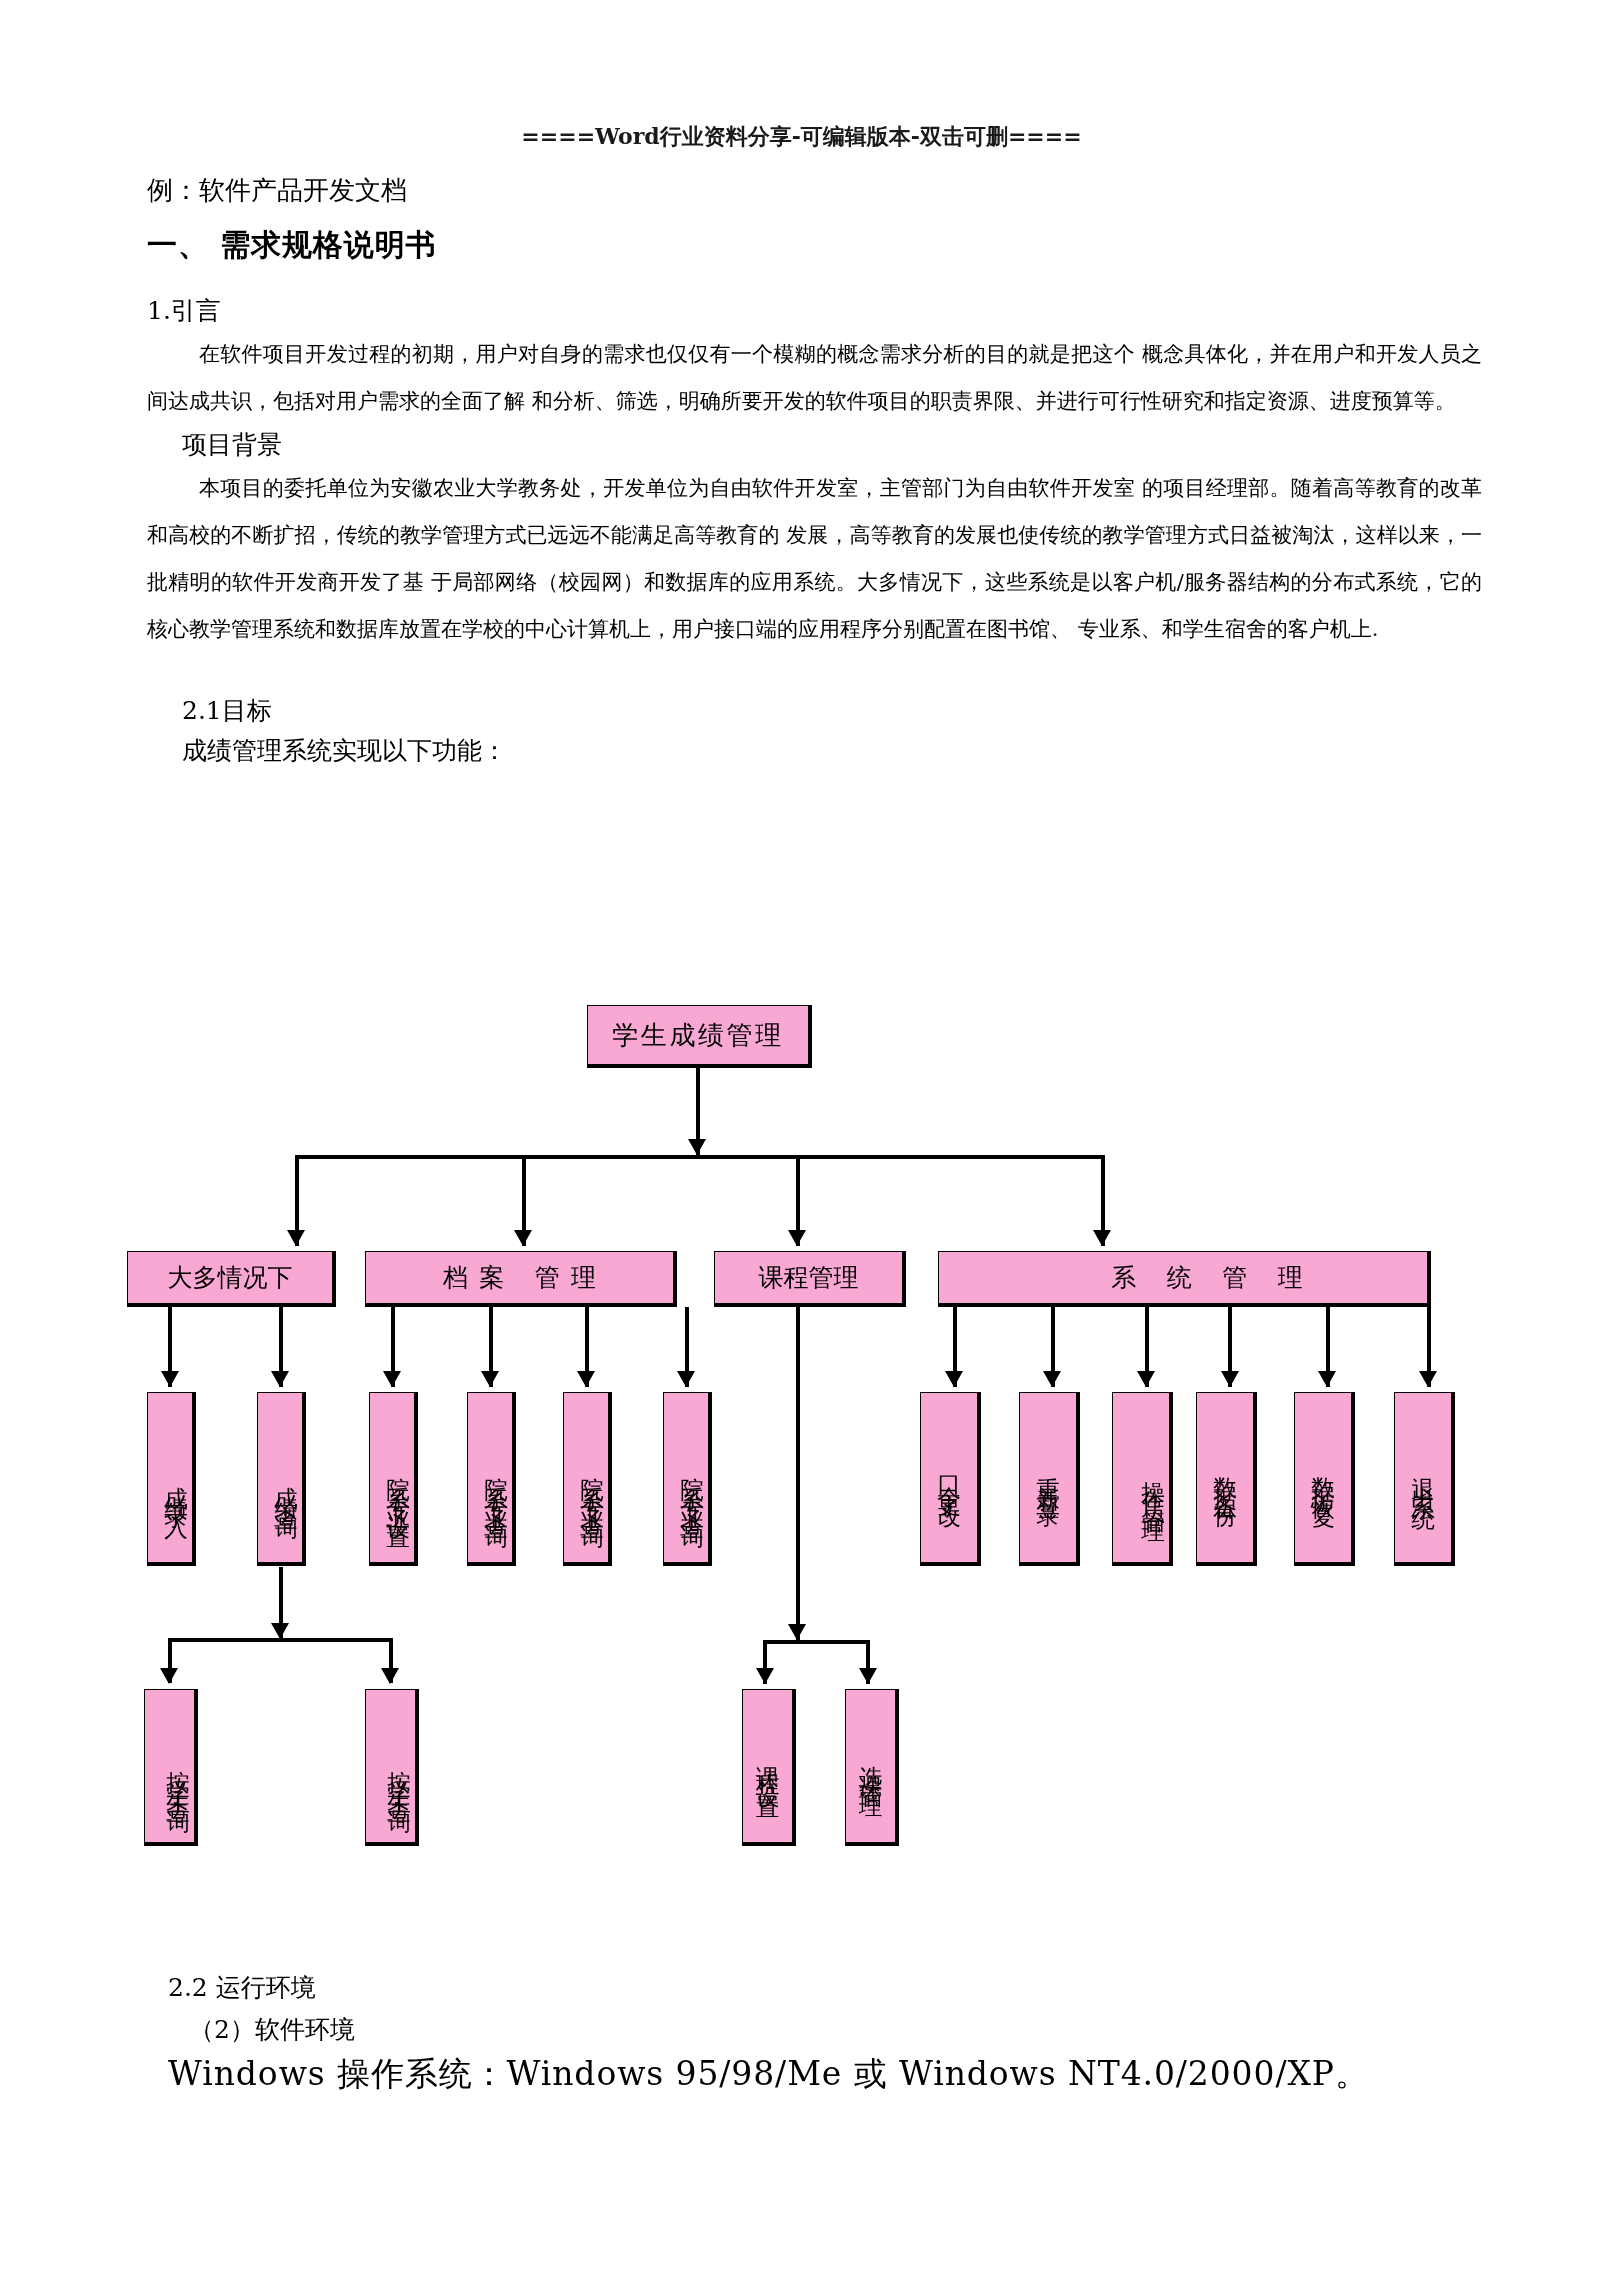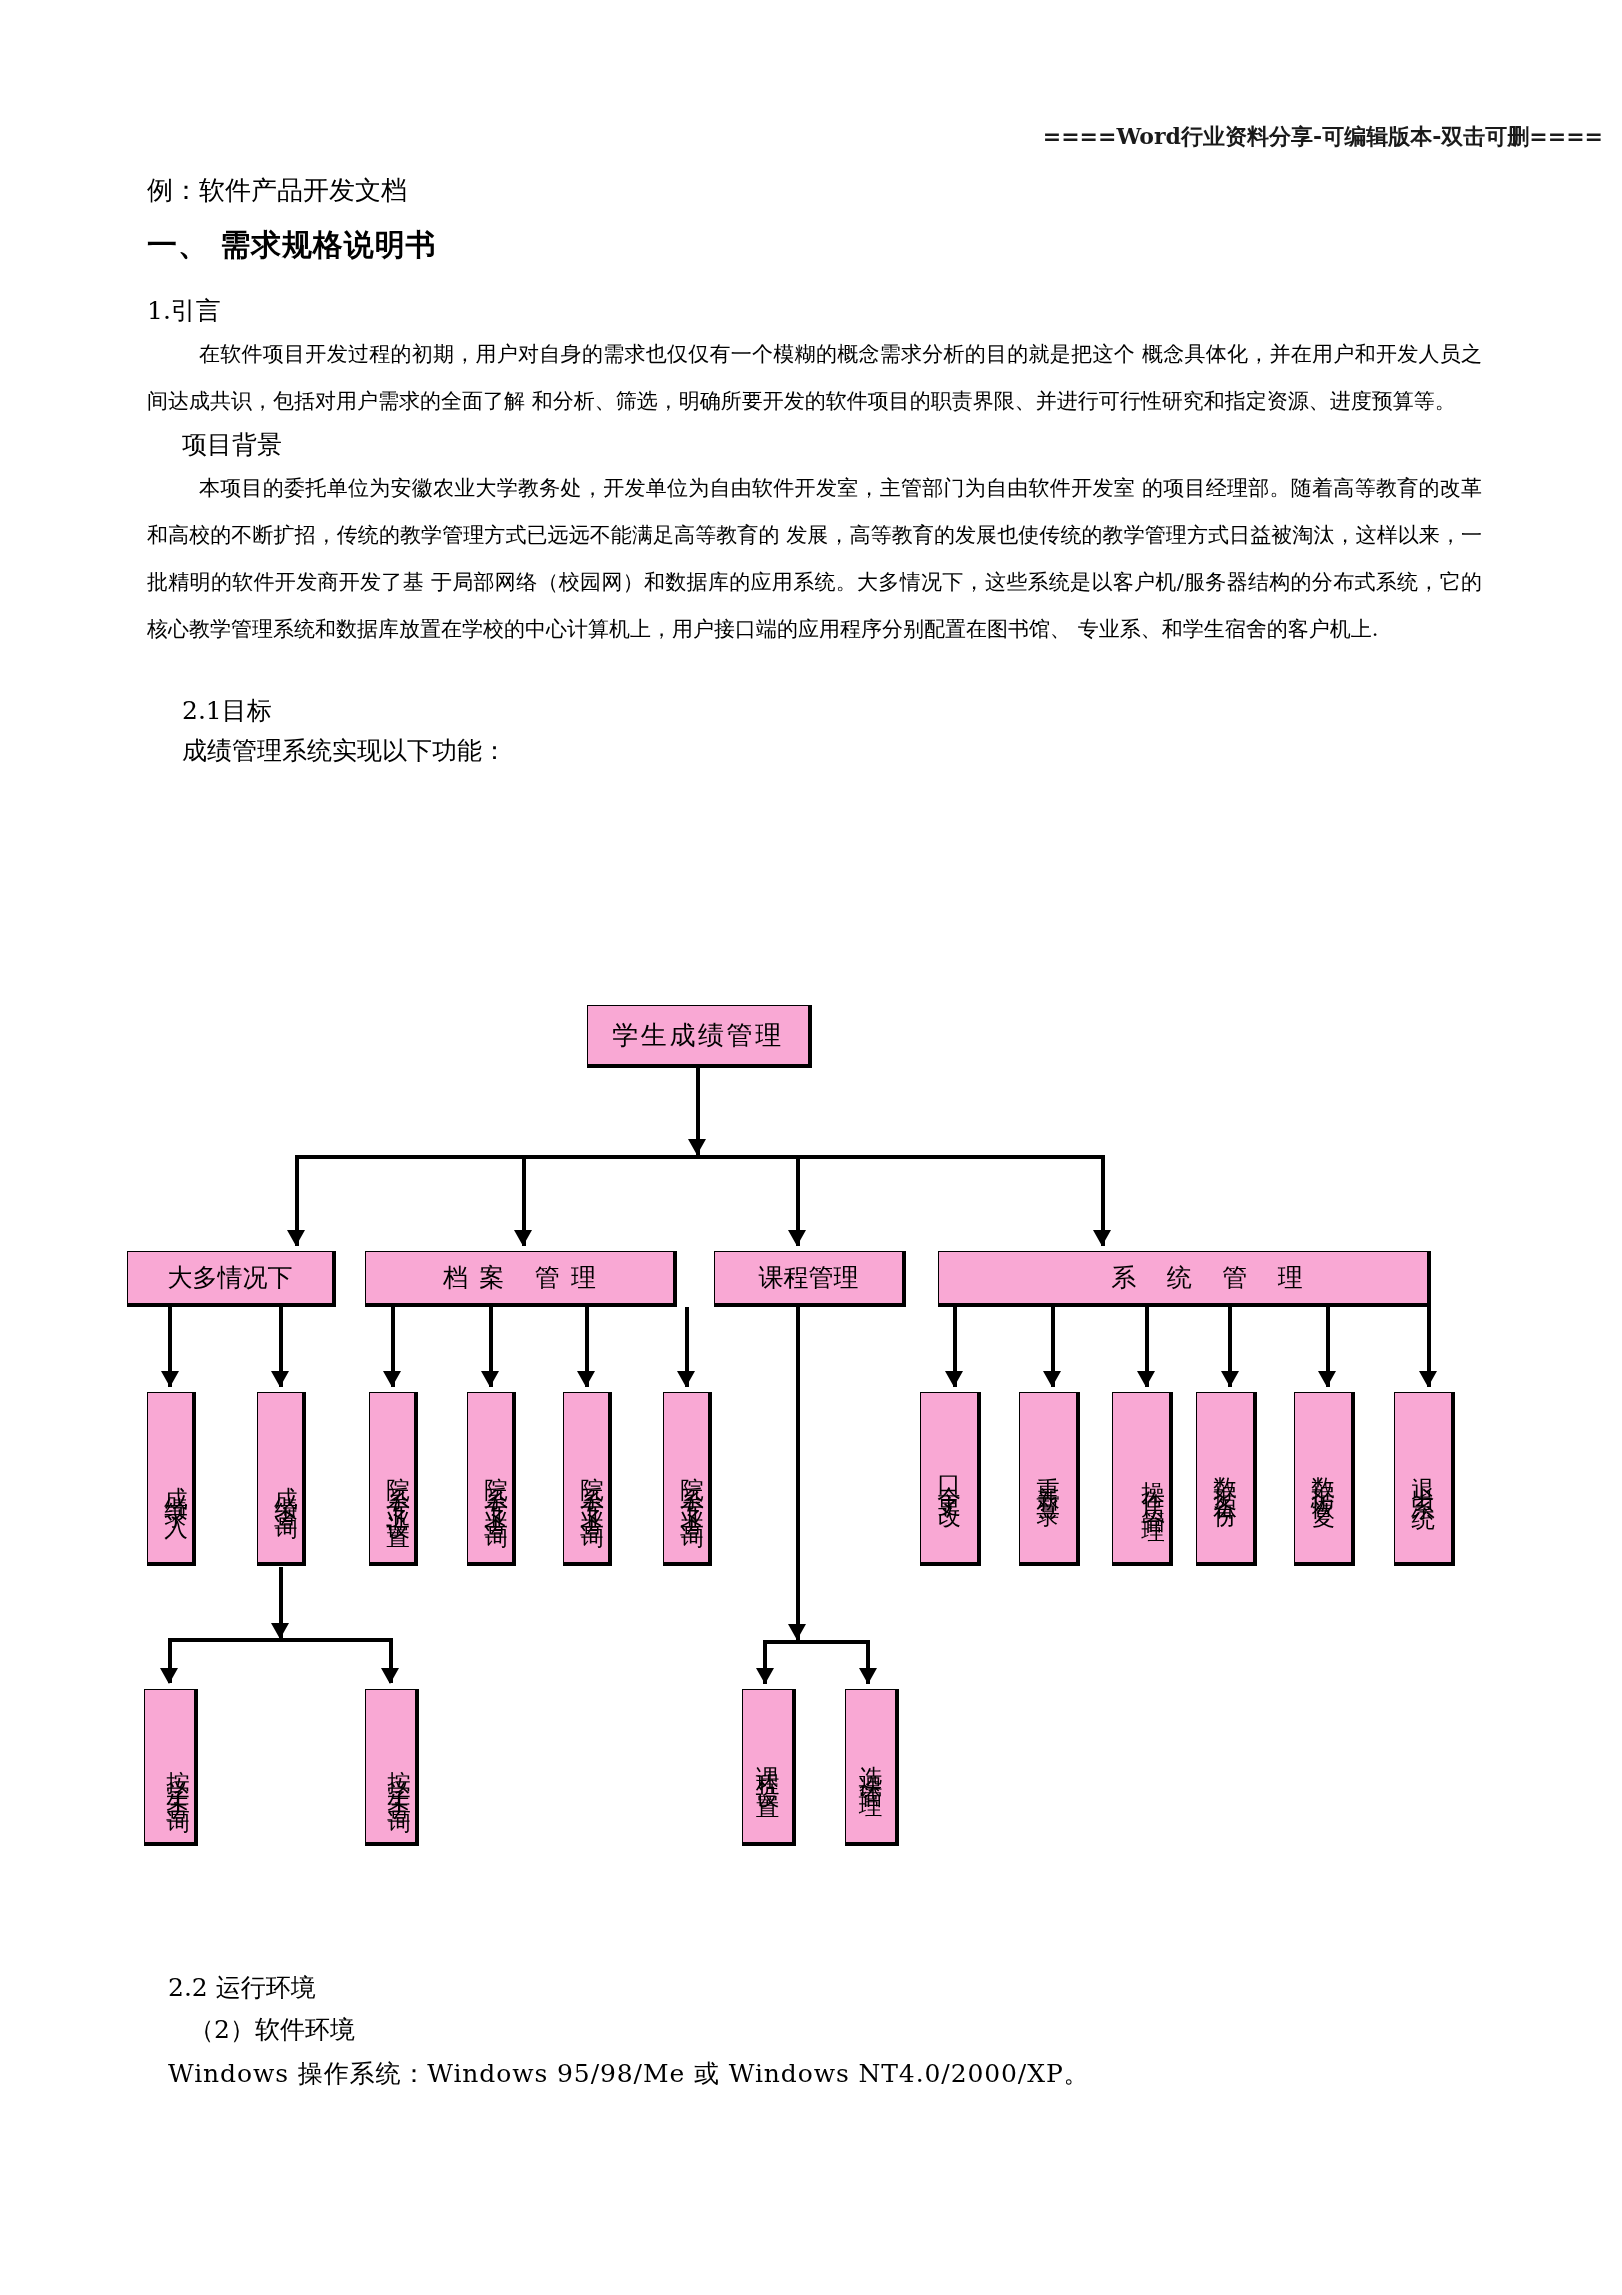--- a/index.html
+++ b/index.html
@@ -18,21 +18,21 @@
     background: #ffffff;
     overflow: hidden;
   }
 
   
   .doc-header {
     position: absolute;
     top: 122px;
     left: 0;
     width: 1603px;
-    text-align: right;
+    text-align: center;
     font-family: "DejaVu Serif", "Liberation Serif", serif;
     font-weight: bold;
     font-size: 22px;
     letter-spacing: 0px;
     color: #1a1a1a;
   }
 
   
   .textblock {
     position: absolute;
@@ -137,21 +137,21 @@
     top: 1967px;
     width: 1335px;
   }
   .foot-line {
     font-size: 25px;
     line-height: 42px;
     margin: 0;
   }
   .foot-mono {
     font-family: "DejaVu Serif", "Liberation Serif", serif;
-    font-size: 25px;
+    font-size: 33px;
     line-height: 45px;
     margin: 0;
     letter-spacing: 0.9px;
   }
   .ind-24 { padding-left: 21px; }
   .ind-48 { padding-left: 42px; }
 </style>
 </head>
 <body>
 

